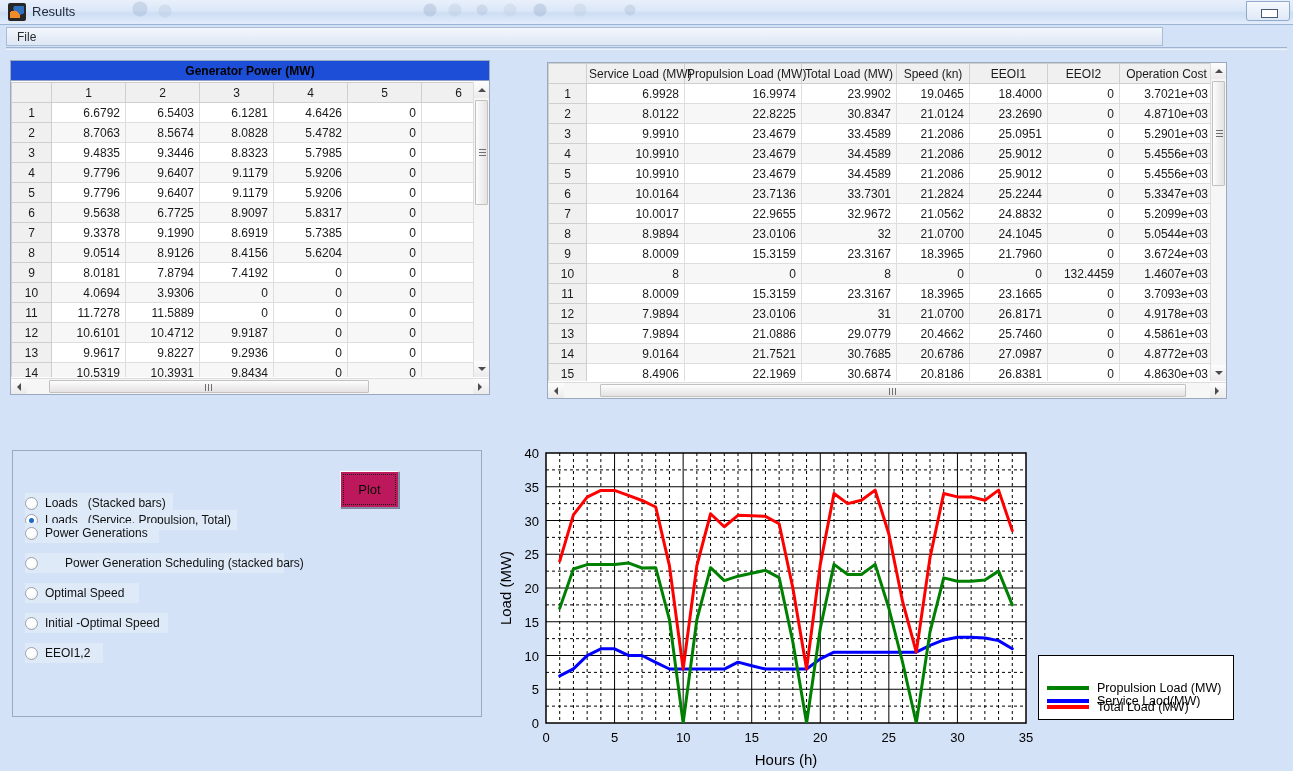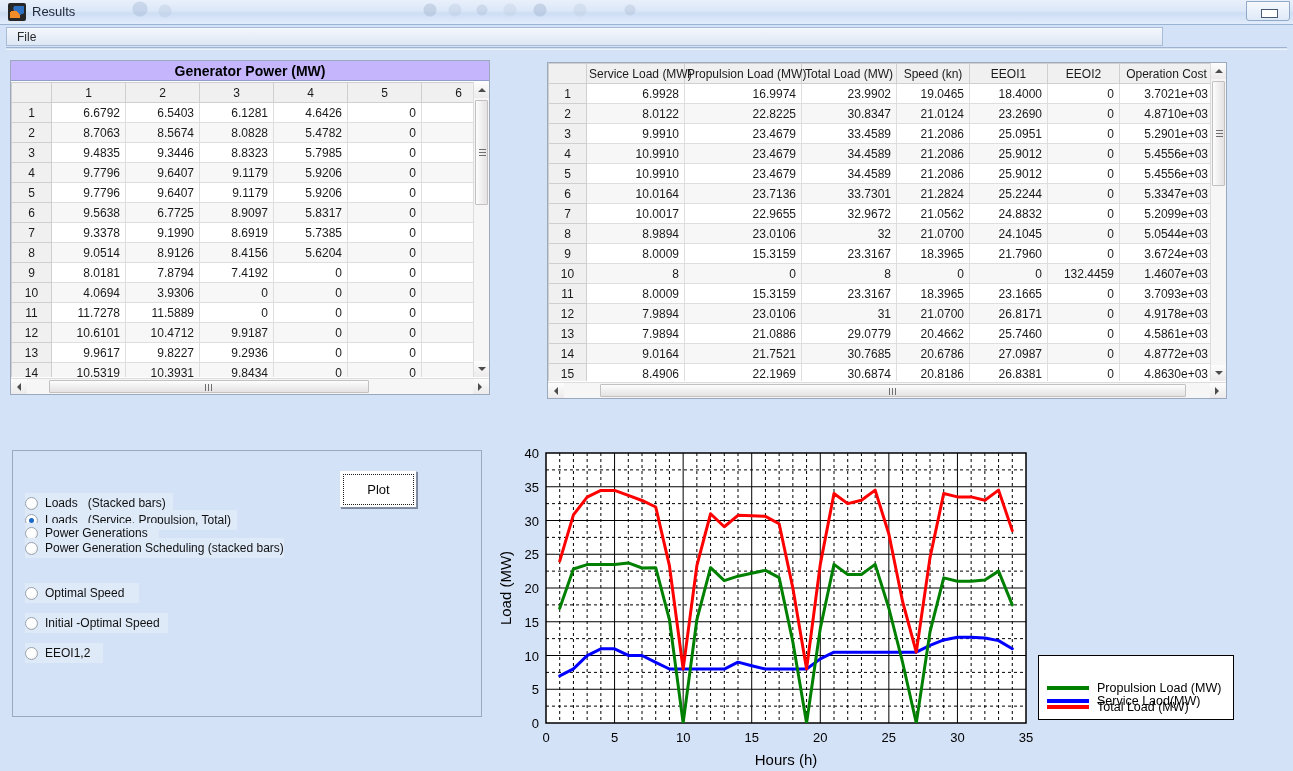--- a/index.html
+++ b/index.html
@@ -80,22 +80,22 @@
   .panel {
     position:absolute;
     background:#d4e2f7;
     border:1px solid #9aa9bd;
   }
 
   
   .tbl-wrap { position:absolute; overflow:hidden; background:#fff; }
   .tbl-title {
     height: 20px; line-height:20px; text-align:center;
-    background:#c4b5fd; color:#000;
-    font-size:14px; font-weight:bold;
+    background:#1d4ed8; color:#000;
+    font-size:12px; font-weight:bold;
     border-bottom:1px solid #8e9fc9;
   }
   table.grid {
     border-collapse: collapse;
     table-layout: fixed;
     font-size: 12px;
     color:#1a1a1a;
     background:#fff;
   }
   table.grid th {
@@ -204,22 +204,22 @@
     margin-right:7px; flex:none; position:relative;
   }
   .radio-row.checked .radio-mark::after {
     content:''; position:absolute; left:3px; top:3px; width:5px; height:5px;
     border-radius:50%; background:#1a68c8;
   }
   .radio-label { font-size:12px; color:#101010; white-space:pre; }
 
   
   #plot-button {
-    position:absolute; left:340px; top:471px; width:77px; height:37px;
-    background:#ffffff;
+    position:absolute; left:340px; top:471px; width:59px; height:37px;
+    background:#be185d;
     border:1px solid #ffffff;
     border-right-color:#8390a7; border-bottom-color:#8390a7;
     box-shadow: 1px 1px 0 #7a879d;
     display:flex; align-items:center; justify-content:center;
     cursor:pointer;
     text-align:center;
   }
   #plot-button .inner {
     position:absolute; left:2px; top:2px; right:2px; bottom:2px;
     border:1px dotted #1c1c1c;
@@ -629,21 +629,21 @@
         <span class="radio-label">Loads   (Service, Propulsion, Total)</span>
       </div>
       <div class="radio-row" style="top: 42px; width: 148px;">
         <span class="radio-mark"></span>
         <span class="radio-label">Loads   (Stacked bars)</span>
       </div>
       <div class="radio-row" style="top: 72px; width: 134px;">
         <span class="radio-mark"></span>
         <span class="radio-label">Power Generations</span>
       </div>
-      <div class="radio-row" style="top: 87px; width: 259px;">
+      <div class="radio-row" style="top: 102px; width: 259px; gap: 20px;">
         <span class="radio-mark"></span>
         <span class="radio-label">Power Generation Scheduling (stacked bars)</span>
       </div>
       <div class="radio-row" style="top: 132px; width: 114px;">
         <span class="radio-mark"></span>
         <span class="radio-label">Optimal Speed</span>
       </div>
       <div class="radio-row" style="top: 162px; width: 143px;">
         <span class="radio-mark"></span>
         <span class="radio-label">Initial -Optimal Speed</span>

